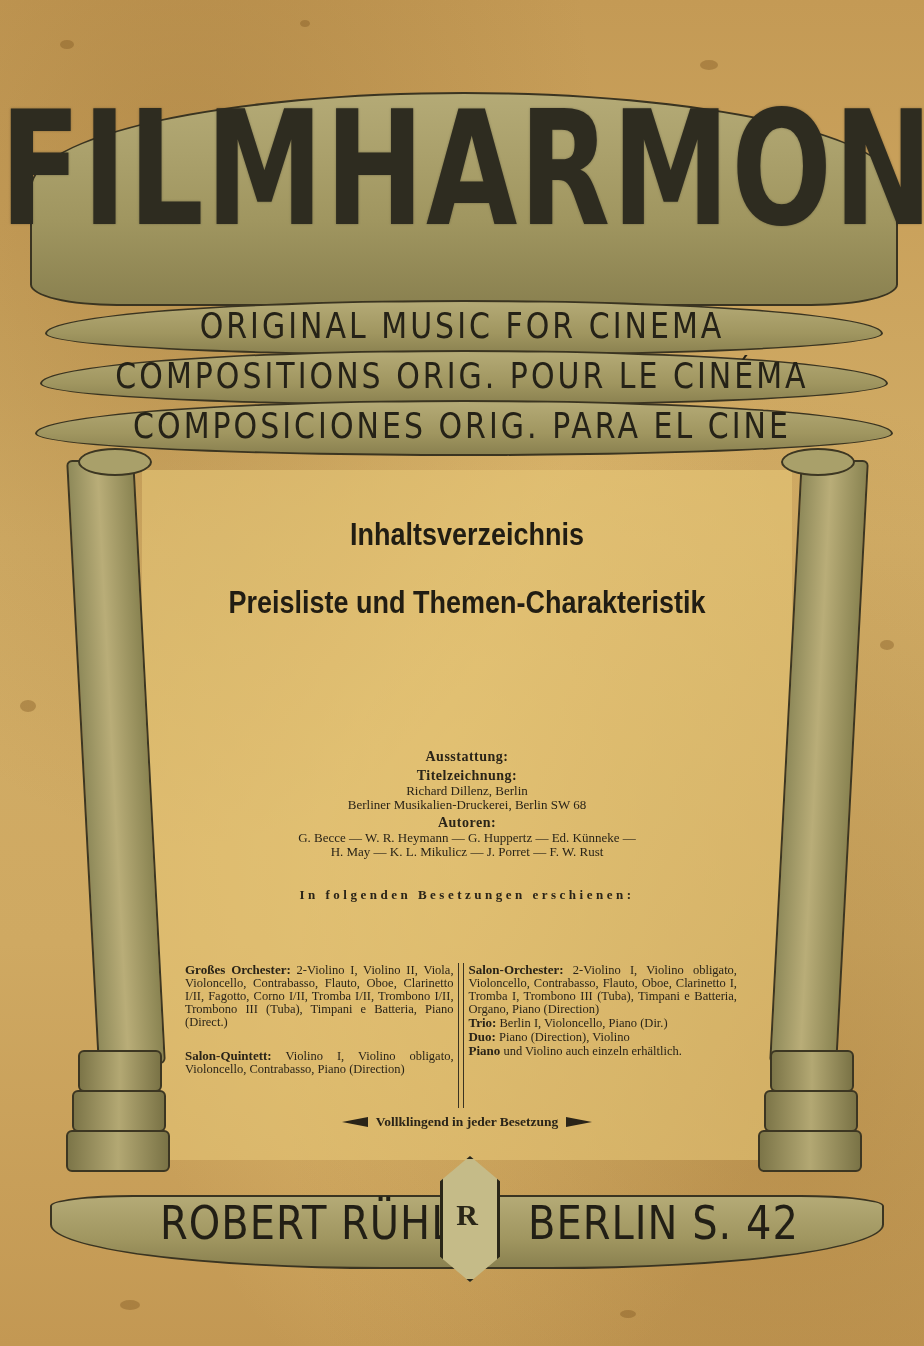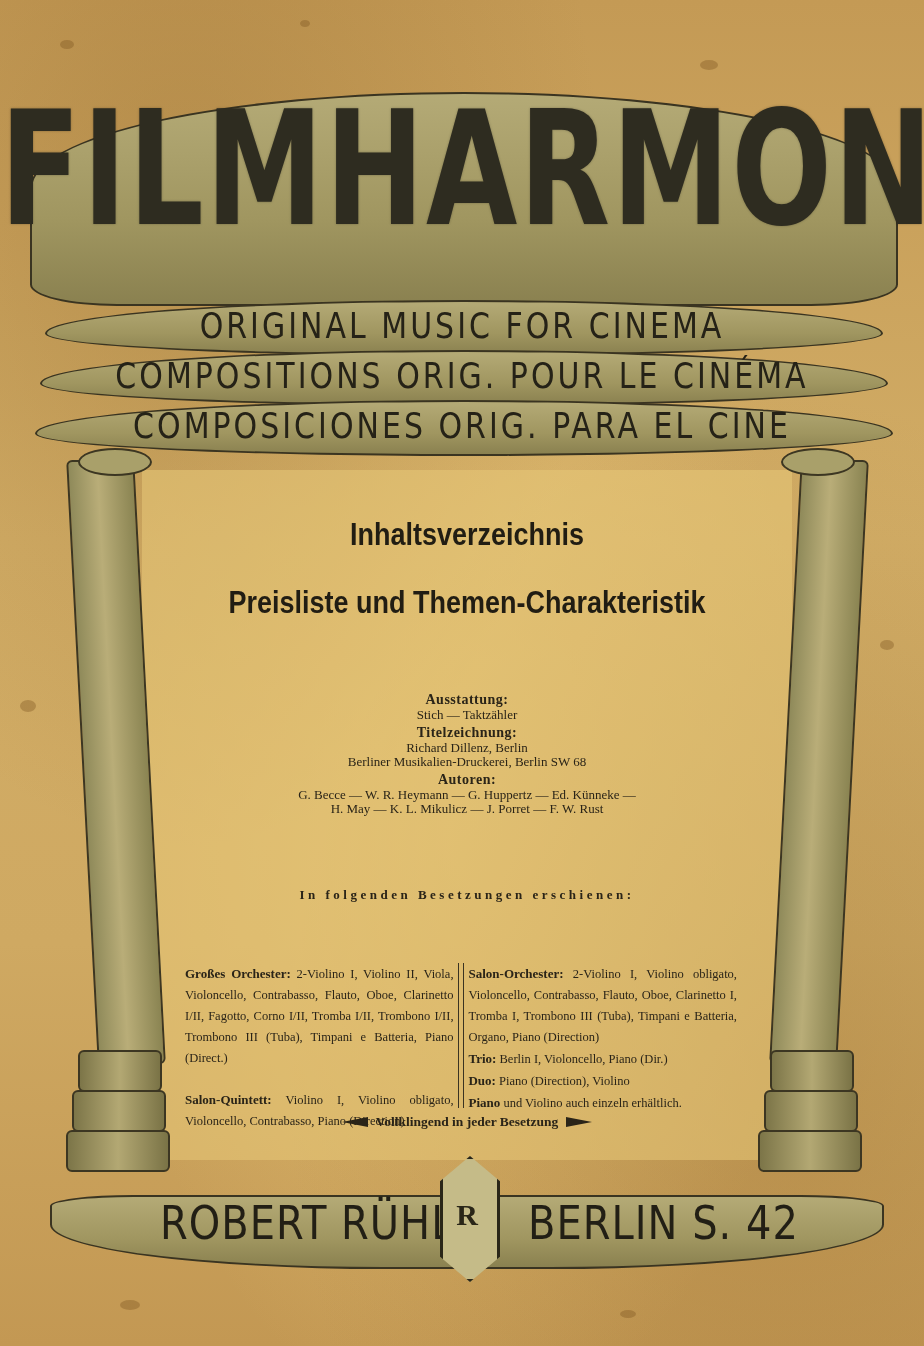--- a/index.html
+++ b/index.html
@@ -91,21 +91,21 @@
   .center { position:absolute; left:142px; width:650px; text-align:center; }
   .h1 {
     font-family:"Liberation Sans", sans-serif; font-weight:bold;
     font-size:27px; transform:scaleY(1.15); color:#211d13;
   }
   .label { font-weight:bold; font-size:14px; letter-spacing:0.5px; }
   .line { font-size:13px; line-height:14px; }
   .spaced { font-size:13px; letter-spacing:3.5px; font-weight:bold; }
 
   .cols { position:absolute; left:185px; top:963px; width:552px; display:flex; }
-  .col { width:270px; font-size:12.5px; line-height:21px; text-align:justify; }
+  .col { width:270px; font-size:12.5px; line-height:13px; text-align:justify; }
   .col b { font-size:13px; }
   .divider {
     width:5px; margin:0 4px; border-left:1.5px solid #3a3322; border-right:1.5px solid #3a3322;
     height:145px;
   }
   .footer-line {
     position:absolute; left:142px; width:650px; top:1114px; text-align:center;
     font-weight:bold; font-size:13.5px; display:flex; justify-content:center; align-items:center; gap:8px;
   }
   .arrow-l { width:0; height:0; border-top:5px solid transparent; border-bottom:5px solid transparent; border-right:26px solid #2a2418; }
@@ -143,23 +143,22 @@
 <div class="banner sub-banner" style="top:300px"></div>
 <div class="sub-text" style="top:308px">ORIGINAL MUSIC FOR CINEMA</div>
 <div class="banner sub-banner" style="top:350px;left:40px;width:844px"></div>
 <div class="sub-text" style="top:358px">COMPOSITIONS ORIG. POUR LE CINÉMA</div>
 <div class="banner sub-banner" style="top:400px;left:35px;width:854px"></div>
 <div class="sub-text" style="top:408px">COMPOSICIONES ORIG. PARA EL CINE</div>
 
 <div class="center h1" style="top:520px">Inhaltsverzeichnis</div>
 <div class="center h1" style="top:588px">Preisliste und Themen-Charakteristik</div>
 
-<div class="center" style="top:692px">
+<div class="center" style="top:749px">
   <div class="label">Ausstattung:</div>
-  <div class="line">Stich — Taktzähler</div>
   <div class="label" style="margin-top:3px">Titelzeichnung:</div>
   <div class="line">Richard Dillenz, Berlin</div>
   <div class="line">Berliner Musikalien-Druckerei, Berlin SW 68</div>
   <div class="label" style="margin-top:3px">Autoren:</div>
   <div class="line">G. Becce — W. R. Heymann — G. Huppertz — Ed. Künneke —</div>
   <div class="line">H. May — K. L. Mikulicz — J. Porret — F. W. Rust</div>
 </div>
 
 <div class="center spaced" style="top:887px">In folgenden Besetzungen erschienen:</div>
 

